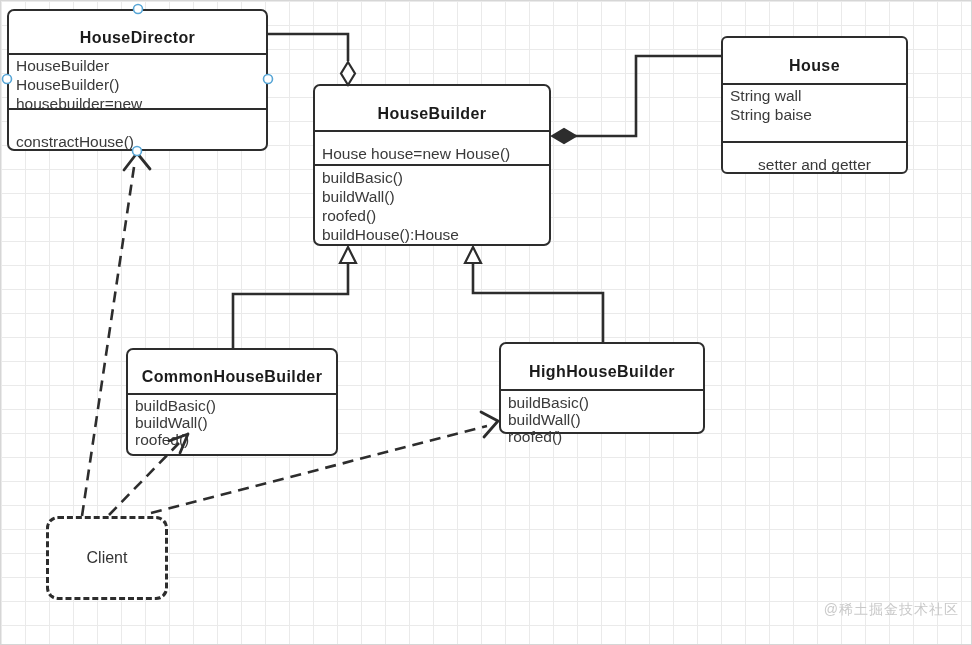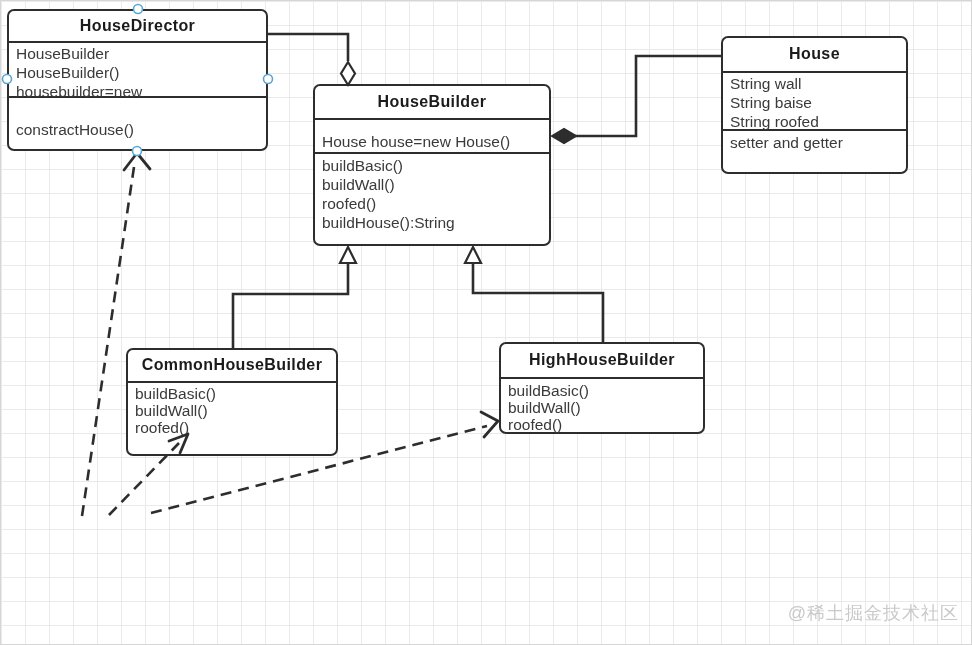--- a/index.html
+++ b/index.html
@@ -17,21 +17,21 @@
   }
   .uml-box {
     position:absolute; background:#ffffff;
     border:2.5px solid #2d2d2d; border-radius:7px;
     box-sizing:border-box; z-index:2;
   }
   .uml-title {
     font-weight:700; font-size:16px; color:#1b1b1b;
     display:flex; align-items:center; justify-content:center;
     border-bottom:2.5px solid #2d2d2d; box-sizing:border-box;
-    letter-spacing:.4px; white-space:nowrap;
+    letter-spacing:.4px; white-space:nowrap;margin-top:12px;
   }
   .uml-section {
     box-sizing:border-box; padding:1px 7px 0 7px;
     font-size:15.5px; line-height:19px; color:#3a3a3a;
     white-space:nowrap; overflow:visible;
   }
   .uml-attrs { border-bottom:2.5px solid #2d2d2d; }
 
   
   #box-hd { left:6px; top:8px; width:261px; height:142px; }
@@ -39,24 +39,24 @@
   #box-hd .uml-attrs { height:55px; }
   #box-hd .uml-methods { padding-top:22px; }
 
   
   #box-hb { left:312px; top:83px; width:238px; height:162px; }
   #box-hb .uml-title { height:33.5px; }
   #box-hb .uml-attrs { height:34px; padding-top:12px; }
   #box-hb .uml-methods { padding-top:2px; }
 
   
-  #box-house { left:720px; top:35px; width:187px; height:138px; }
+  #box-house { left:720px; top:35px; width:187px; height:138px;border-radius:6px; }
   #box-house .uml-title { height:34.5px; }
   #box-house .uml-attrs { height:58.5px; }
-  #box-house .uml-methods { padding-top:2px; }
+  #box-house .uml-methods { padding-top:12px;text-align:center; }
 
   
   #box-chb { left:125px; top:347px; width:212px; height:108px; }
   #box-chb .uml-title { height:32.5px; }
   #box-chb .uml-methods { line-height:17px; padding-top:2px; }
 
   
   #box-hhb { left:498px; top:341px; width:206px; height:92px; }
   #box-hhb .uml-title { height:34.5px; }
   #box-hhb .uml-methods { line-height:17px; padding-top:3px; }
@@ -76,21 +76,21 @@
   .conn { fill:none; stroke:#2d2d2d; stroke-width:2.6px; }
   .conn.dashed { stroke-dasharray:11 7; }
   .diamond-open { fill:#ffffff; stroke:#2d2d2d; stroke-width:2.2px; }
   .diamond-filled { fill:#2d2d2d; stroke:#2d2d2d; stroke-width:2px; }
   .tri-open { fill:#ffffff; stroke:#2d2d2d; stroke-width:2.2px; }
   .stick { fill:none; stroke:#2d2d2d; stroke-width:2.8px; stroke-linecap:round; }
   .handle { fill:#ffffff; stroke:#58a6d6; stroke-width:1.6px; }
 
   .watermark {
     position:absolute; right:12px; top:600px; z-index:1;
-    font-size:18px; color:#c9c9c9; letter-spacing:1px;
+    font-size:14px; color:#c9c9c9; letter-spacing:1px;
   }
 </style>
 </head>
 <body>
 
 <div class="canvas">
 
   <div class="uml-box" id="box-hd">
     <div class="uml-title">HouseDirector</div>
     <div class="uml-section uml-attrs">
@@ -105,30 +105,29 @@
 
   <div class="uml-box" id="box-hb">
     <div class="uml-title">HouseBuilder</div>
     <div class="uml-section uml-attrs">
       <div>House house=new House()</div>
     </div>
     <div class="uml-section uml-methods">
       <div>buildBasic()</div>
       <div>buildWall()</div>
       <div>roofed()</div>
-      <div>buildHouse():String</div>
+      <div>buildHouse():House</div>
     </div>
   </div>
 
   <div class="uml-box" id="box-house">
     <div class="uml-title">House</div>
     <div class="uml-section uml-attrs">
       <div>String wall</div>
       <div>String baise</div>
-      <div>String roofed</div>
     </div>
     <div class="uml-section uml-methods">
       <div>setter and getter</div>
     </div>
   </div>
 
   <div class="uml-box" id="box-chb">
     <div class="uml-title">CommonHouseBuilder</div>
     <div class="uml-section uml-methods">
       <div>buildBasic()</div>
@@ -139,20 +138,23 @@
 
   <div class="uml-box" id="box-hhb">
     <div class="uml-title">HighHouseBuilder</div>
     <div class="uml-section uml-methods">
       <div>buildBasic()</div>
       <div>buildWall()</div>
       <div>roofed()</div>
     </div>
   </div>
 
+  <div id="box-client">
+    <span>Client</span>
+  </div>
 
   <svg class="overlay" width="972" height="645" viewBox="0 0 972 645">
      HouseBuilder (aggregation) --&gt;
     <g>
       <path class="conn" d="M267,33 H347 V60"></path>
       <path class="diamond-open" d="M347,61 L340,72.5 L347,84 L354,72.5 Z"></path>
     </g>
 
      House (composition) --&gt;
     <g>

